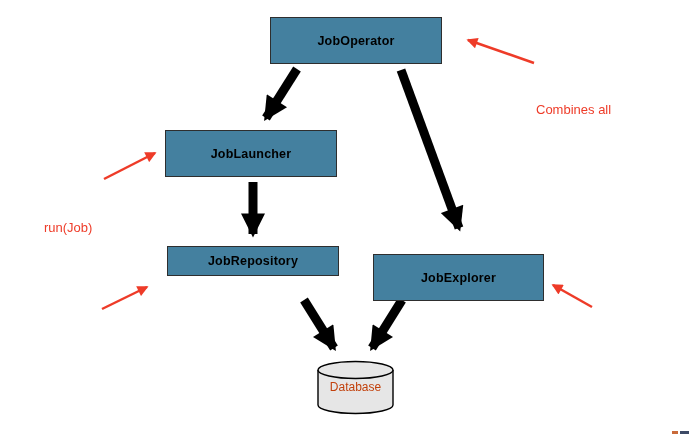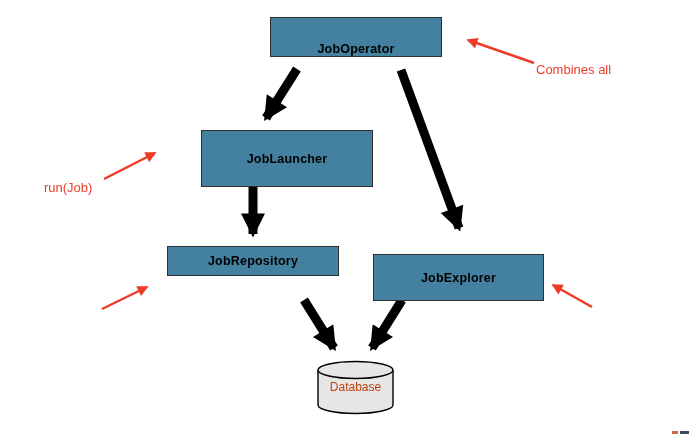--- a/index.html
+++ b/index.html
@@ -26,29 +26,30 @@
     border: 1px solid #2e2e2e;
     box-sizing: border-box;
     display: flex;
     align-items: center;
     justify-content: center;
     color: #000000;
     font-weight: bold;
     font-size: 12.5px;
     letter-spacing: 0.2px;
   }
-  .node-joboperator  { left: 270px; top: 17px;  width: 172px; height: 40px; align-items: flex-end; }
-  .node-joblauncher  { left: 165px; top: 130px; width: 172px; height: 57px; margin-left: 36px; }
+  .node-joboperator  { left: 270px; top: 17px;  width: 172px; height: 47px; }
+  .node-joblauncher  { left: 165px; top: 130px; width: 172px; height: 47px; }
   .node-jobrepository{ left: 167px; top: 246px; width: 172px; height: 30px; }
   .node-jobexplorer  { left: 373px; top: 254px; width: 171px; height: 47px; }
   .annotation {
     position: absolute;
     color: #ee3b28;
     font-size: 13px;
     white-space: nowrap;
+    margin-top: 40px;
   }
   .ann-combines { left: 536px; top: 62px; }
   .ann-run      { left: 44px;  top: 180px; }
   .ann-crud     { left: 10px;  top: 314px; }
   .ann-get      { left: 596px; top: 311px; }
   .db-label {
     position: absolute;
     left: 318px; top: 380px; width: 75px;
     text-align: center;
     font-size: 12px;

